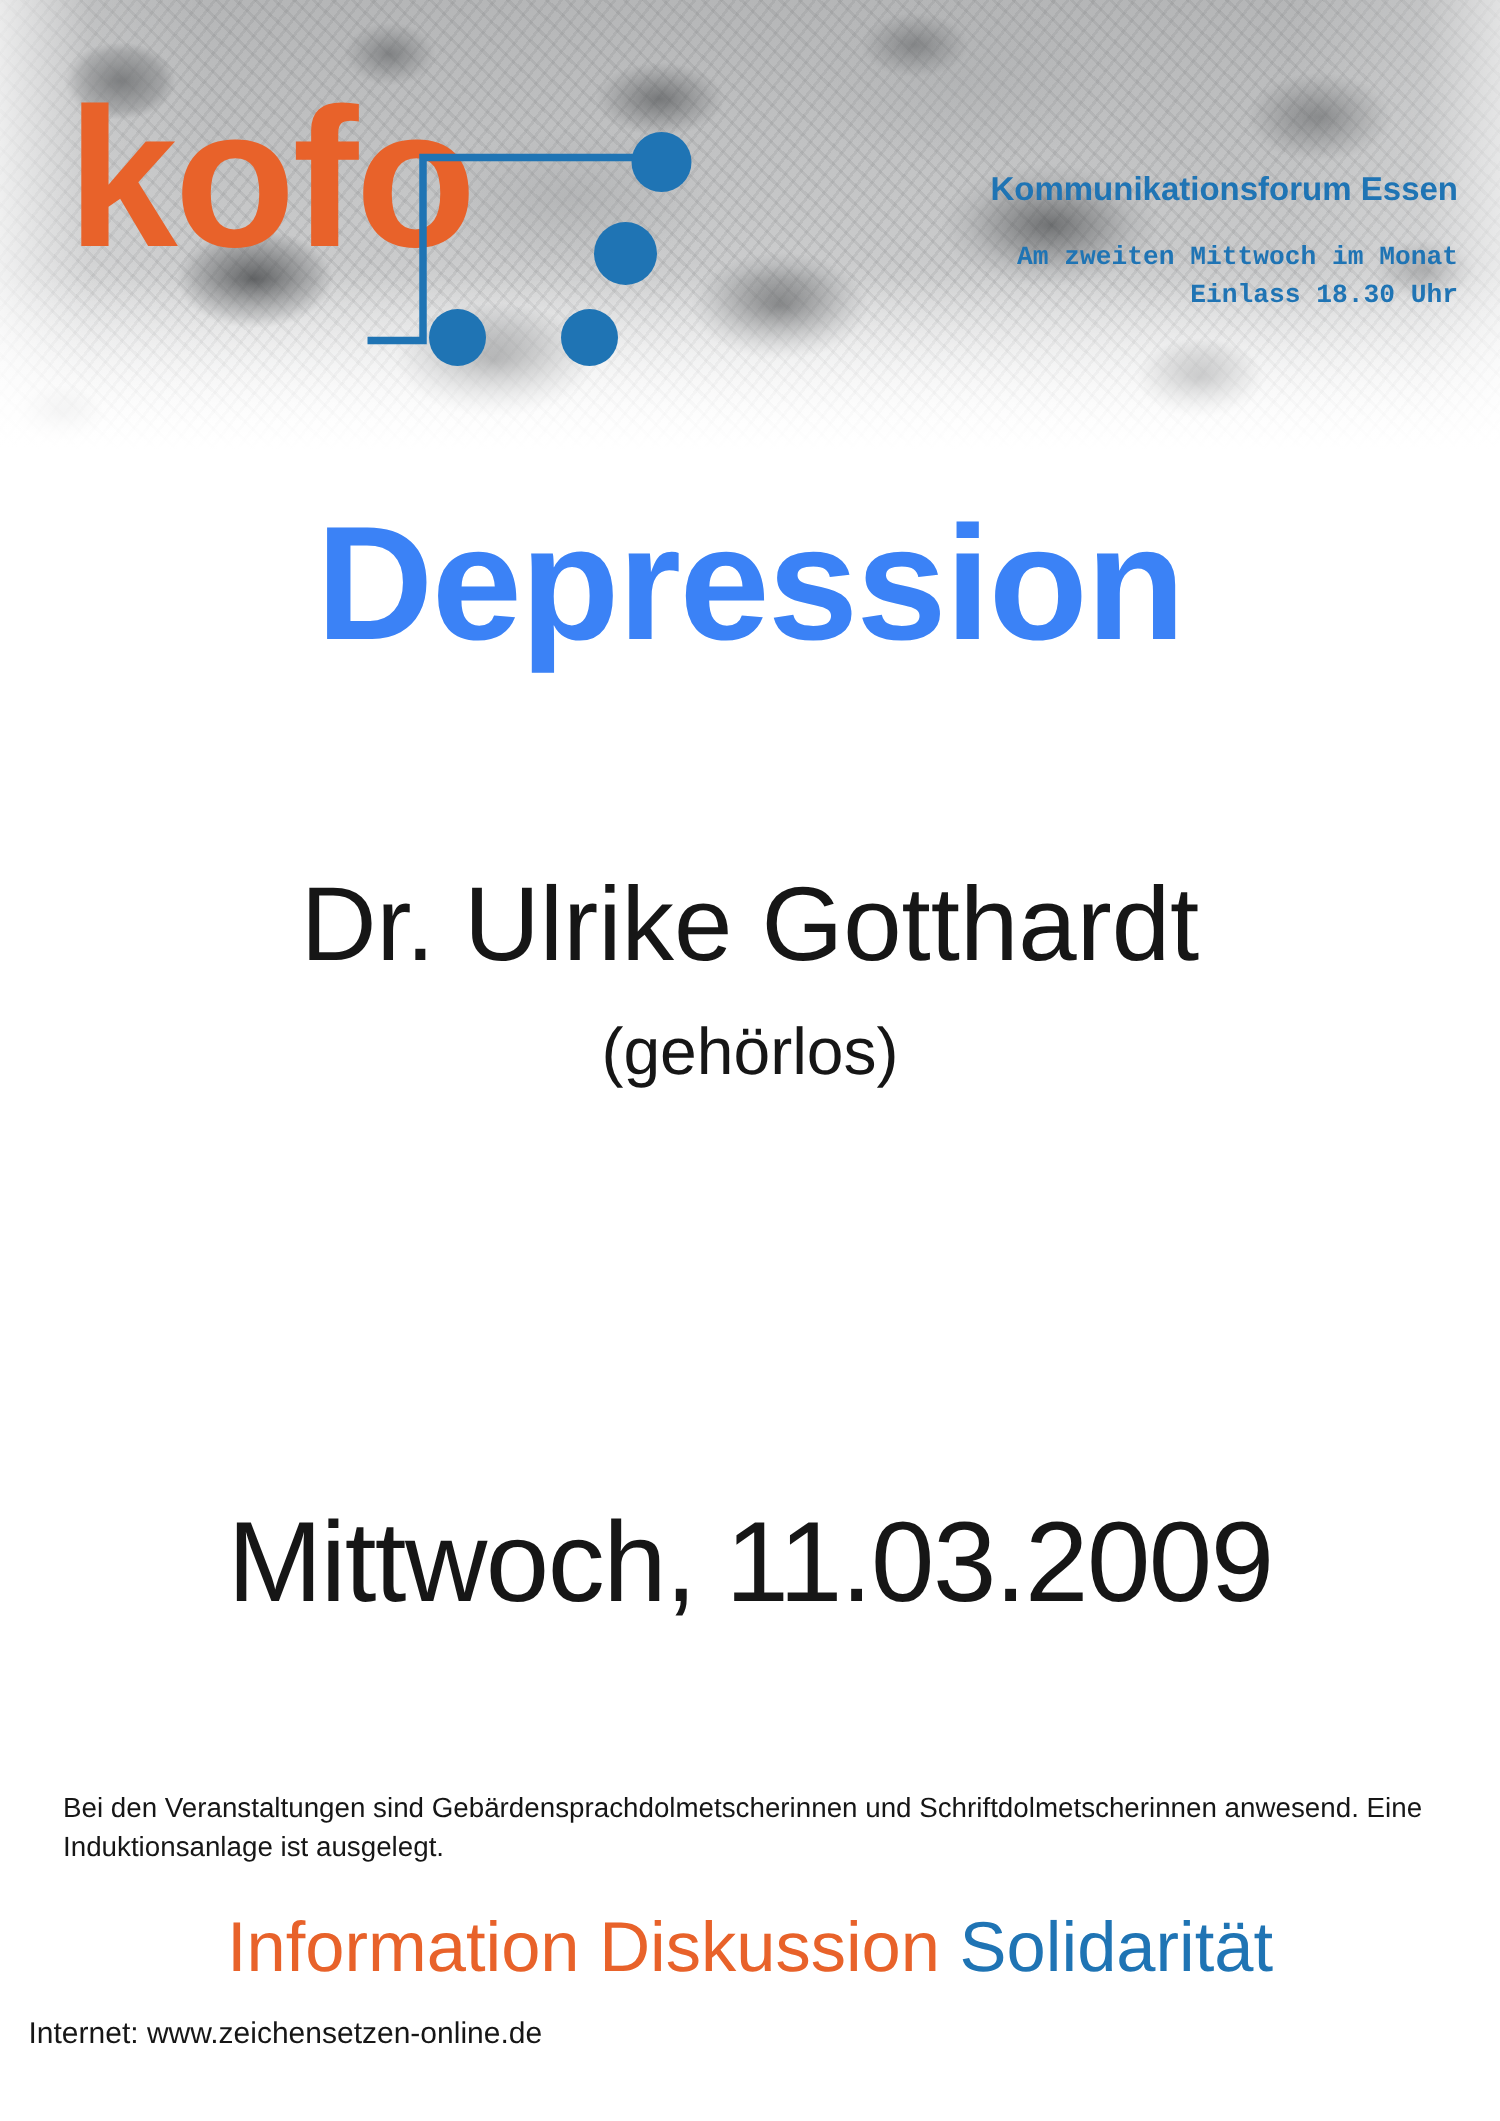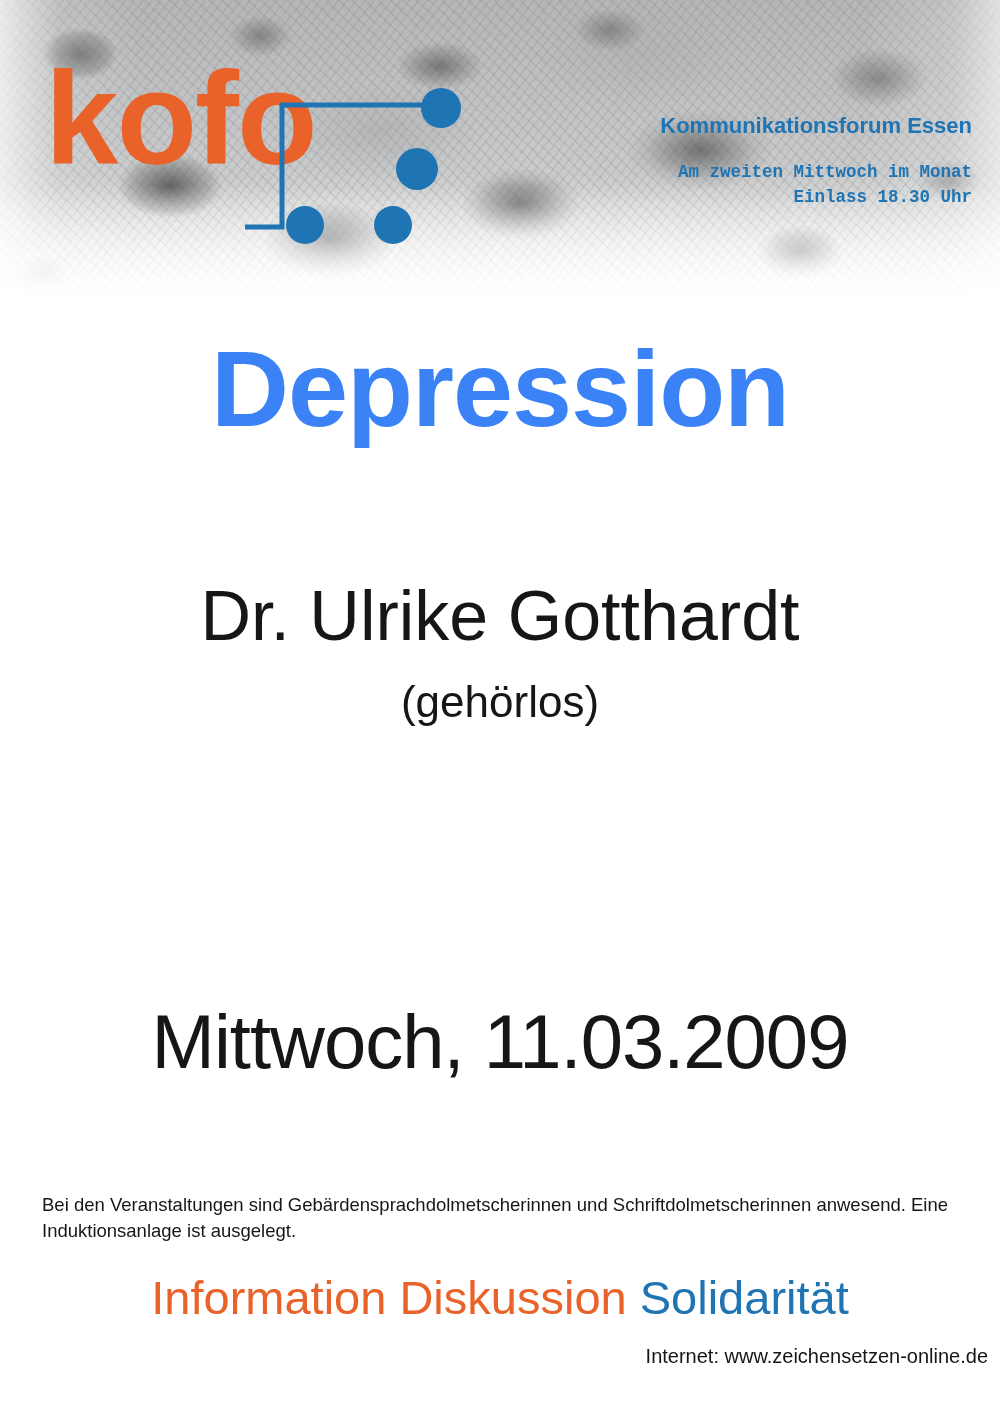--- a/index.html
+++ b/index.html
@@ -168,25 +168,26 @@
     top: 1272px;
     text-align: center;
     font-size: 47px;
     line-height: 1.1;
   }
   .slogan .orange { color: #E8622A; }
   .slogan .blue { color: #1F74B4; margin-top: 32px; }
   .internet {
     position: absolute;
     left: 0;
-    right: 12px;
+    right: 0;
     top: 1345px;
-    text-align: right;
+    text-align: left;
     font-size: 20px;
     color: #161616;
+    padding-left: 19px;
   }
 </style>
 </head>
 <body>
 
 <div class="poster">
 
   <div class="header-band">
     <div class="texture"></div>
     <div class="texture-left-fade"></div>

